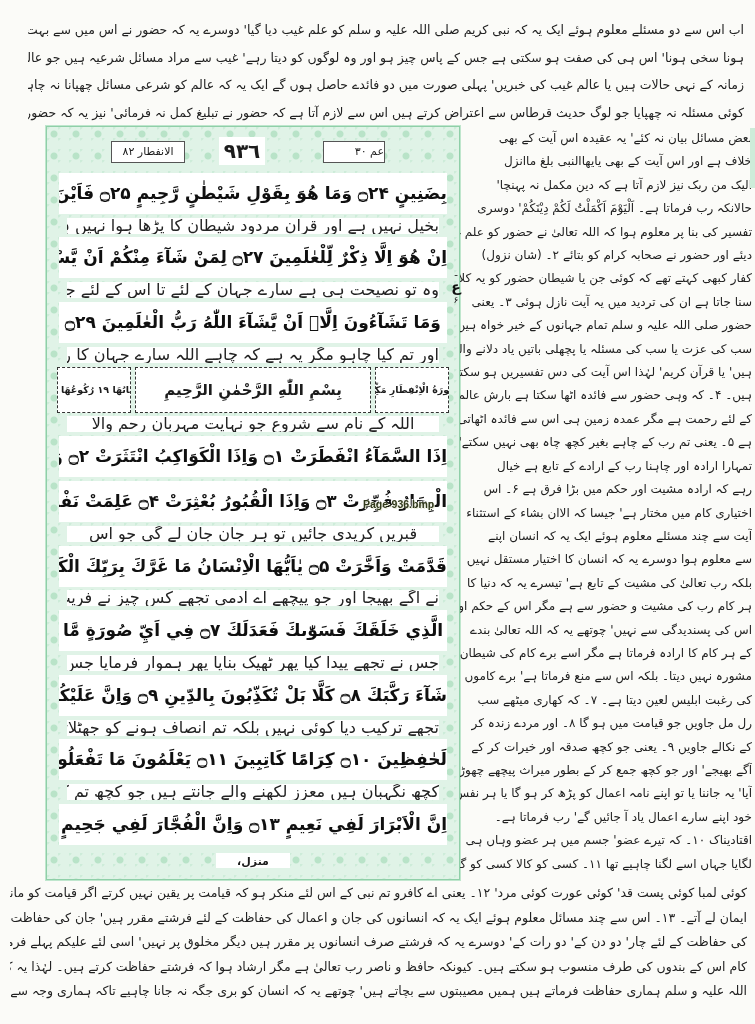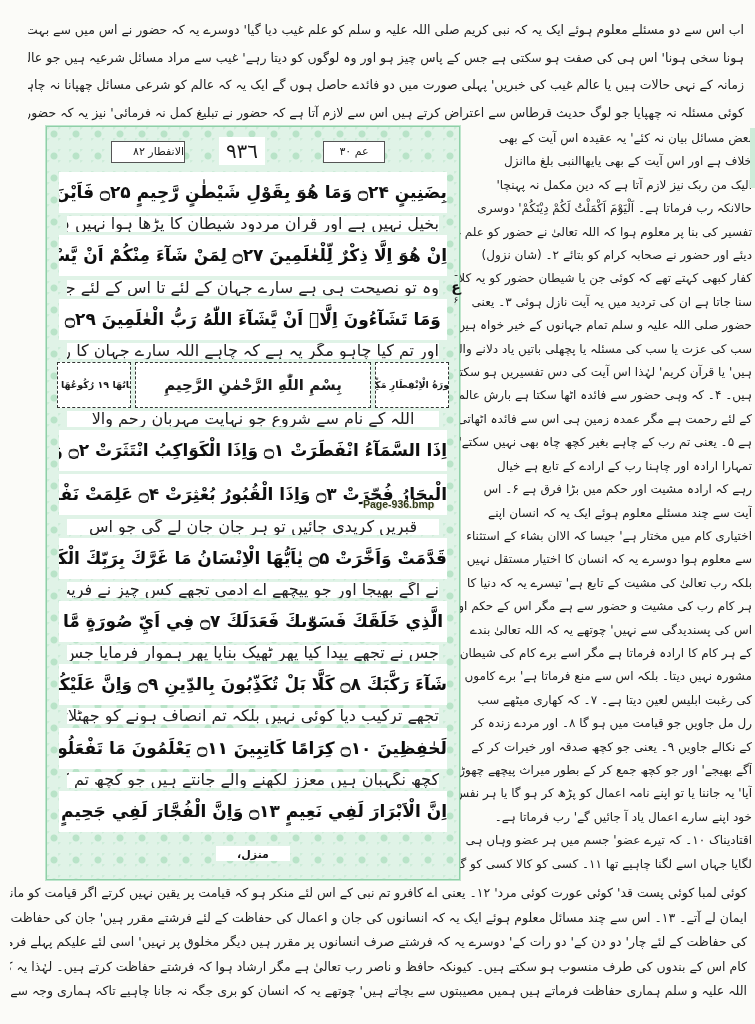--- a/index.html
+++ b/index.html
@@ -35,25 +35,25 @@
     background-size:22px 22px,11px 11px;
     border:1px solid #8fcfa8;
     outline:1px solid #bfe6cd;
     display:flex;flex-direction:column;justify-content:space-between;
   }
   .box-header{position:relative;height:32px;flex:0 0 auto;}
   .hdr-box{
     position:absolute;top:4px;height:20px;background:#fff;border:1px solid #555;
     font-size:11px;line-height:20px;text-align:center;white-space:nowrap;overflow:hidden;
   }
-  .hdr-right{right:66px;width:60px;}
-  .hdr-left{left:56px;width:72px;text-align:right;}
+  .hdr-right{right:66px;width:60px;text-align:right;}
+  .hdr-left{left:56px;width:72px;}
   .hdr-num{
     position:absolute;top:0;left:164px;width:46px;height:28px;background:#fff;
-    font-size:20px;line-height:28px;font-weight:normal;text-align:center;letter-spacing:1px;
+    font-size:20px;line-height:28px;font-weight:bold;text-align:center;letter-spacing:1px;
   }
 
   .row{
     background:#fff;flex:0 0 auto;overflow:hidden;white-space:nowrap;
     direction:rtl;
   }
   .row.arabic{
     height:41px;margin:0 4px;
     font-size:17px;font-weight:bold;line-height:41px;text-align:center;color:#101010;
   }
@@ -67,21 +67,21 @@
   }
   .s-box{
     background:#fff;border:1.5px dashed #333;box-shadow:0 0 0 1px #fff inset;
     display:flex;align-items:center;justify-content:center;
     overflow:hidden;white-space:nowrap;
   }
   .s-name{width:72px;font-size:9.5px;font-weight:bold;}
   .s-bismillah{flex:1;font-size:15px;font-weight:bold;}
   .s-ayat{width:72px;font-size:9.5px;font-weight:bold;}
   .row.manzil-row{
-    height:18px;background:transparent;text-align:center;margin:8px;
+    height:18px;background:transparent;text-align:center;margin:1px;
   }
   .manzil{
     display:inline-block;background:#fff;min-width:62px;height:18px;
     font-size:11px;font-weight:bold;line-height:18px;padding:0 6px;
   }
 
   
   .right-column{
     position:absolute;left:460px;top:127px;width:292px;height:750px;
     font-size:12px;line-height:23.4px;
@@ -186,22 +186,22 @@
       <div class="c-line">کفار کبھی کہتے تھے کہ کوئی جن یا شیطان حضور کو یہ کلام</div>
       <div class="c-line">سنا جاتا ہے ان کی تردید میں یہ آیت نازل ہوئی ۳۔ یعنی</div>
       <div class="c-line">حضور صلی اللہ علیہ و سلم تمام جہانوں کے خیر خواہ ہیں یا</div>
       <div class="c-line">سب کی عزت یا سب کی مسئلہ یا پچھلی باتیں یاد دلانے والے</div>
       <div class="c-line">ہیں' یا قرآن کریم' لہٰذا اس آیت کی دس تفسیریں ہو سکتی</div>
       <div class="c-line">ہیں۔ ۴۔ کہ وہی حضور سے فائدہ اٹھا سکتا ہے بارش عالم</div>
       <div class="c-line">کے لئے رحمت ہے مگر عمدہ زمین ہی اس سے فائدہ اٹھاتی</div>
       <div class="c-line">ہے ۵۔ یعنی تم رب کے چاہے بغیر کچھ چاہ بھی نہیں سکتے'</div>
       <div class="c-line">تمہارا ارادہ اور چاہنا رب کے ارادے کے تابع ہے خیال</div>
       <div class="c-line">رہے کہ ارادہ مشیت اور حکم میں بڑا فرق ہے ۶۔ اس</div>
+      <div class="c-line">اختیاری کام میں مختار ہے' جیسا کہ الاان بشاء کے استثناء</div>
       <div class="c-line">آیت سے چند مسئلے معلوم ہوئے ایک یہ کہ انسان اپنے</div>
-      <div class="c-line">اختیاری کام میں مختار ہے' جیسا کہ الاان بشاء کے استثناء</div>
       <div class="c-line">سے معلوم ہوا دوسرے یہ کہ انسان کا اختیار مستقل نہیں</div>
       <div class="c-line">بلکہ رب تعالیٰ کی مشیت کے تابع ہے' تیسرے یہ کہ دنیا کا</div>
       <div class="c-line">ہر کام رب کی مشیت و حضور سے ہے مگر اس کے حکم اور</div>
       <div class="c-line">اس کی پسندیدگی سے نہیں' چوتھے یہ کہ اللہ تعالیٰ بندے</div>
       <div class="c-line">کے ہر کام کا ارادہ فرماتا ہے مگر اسے برے کام کی شیطان یا</div>
       <div class="c-line">مشورہ نہیں دیتا۔ بلکہ اس سے منع فرماتا ہے' برے کاموں</div>
       <div class="c-line">کی رغبت ابلیس لعین دیتا ہے۔ ۷۔ کہ کھاری میٹھے سب</div>
       <div class="c-line">رل مل جاویں جو قیامت میں ہو گا ۸۔ اور مردے زندہ کر</div>
       <div class="c-line">کے نکالے جاویں ۹۔ یعنی جو کچھ صدقہ اور خیرات کر کے</div>
       <div class="c-line">آگے بھیجے' اور جو کچھ جمع کر کے بطور میراث پیچھے چھوڑ</div>

